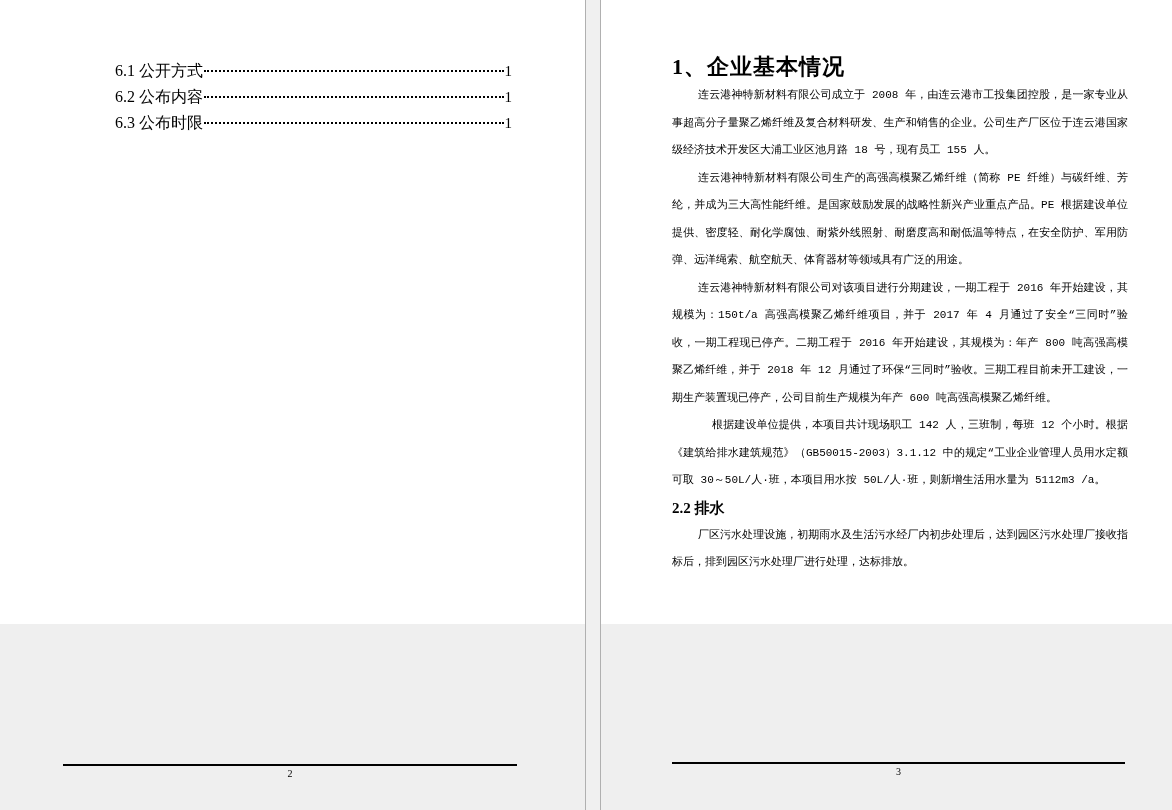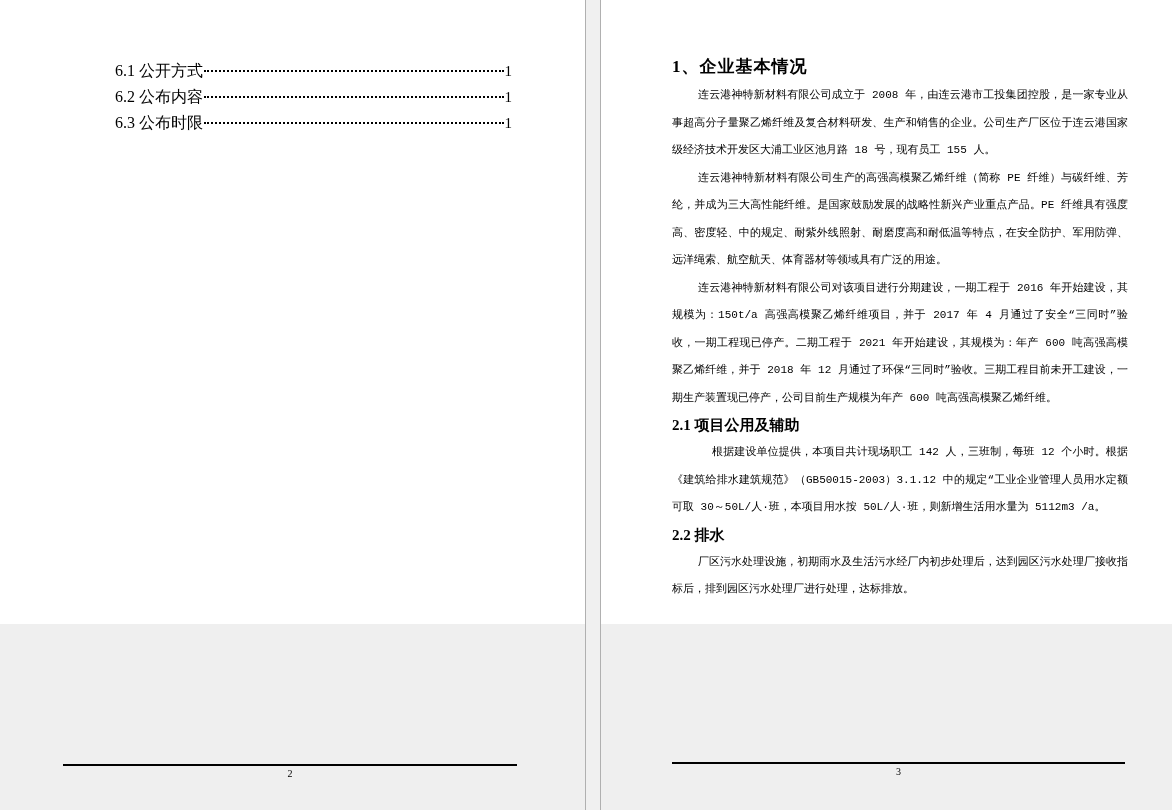--- a/index.html
+++ b/index.html
@@ -54,21 +54,21 @@
     line-height: 12px;
   }
   .footer-left  { left: 63px; top: 764px; width: 454px; }
   .footer-right { left: 71px; top: 762px; width: 453px; }
 
   
   .doc-content {
     position: absolute; left: 71px; top: 52px; width: 456px;
   }
   .sec-heading {
-    font-size: 17px; font-weight: bold;
+    font-size: 22px; font-weight: bold;
     line-height: 30px; margin: 0;
     letter-spacing: 1px;
   }
   .sec-heading.second { margin-top: 3px; }
   .sub-heading {
     font-size: 15px; font-weight: bold;
     line-height: 27px; margin: 0;
   }
   .body-p {
     font-size: 11px;
@@ -106,25 +106,24 @@
     <span>2</span>
   </div>
 </div>
 
 <div class="page-gap"></div>
 
 <div class="page page-right">
   <div class="doc-content">
     <h2 class="sec-heading">1、企业基本情况</h2>
     <p class="body-p">连云港神特新材料有限公司成立于 2008 年，由连云港市工投集团控股，是一家专业从事超高分子量聚乙烯纤维及复合材料研发、生产和销售的企业。公司生产厂区位于连云港国家级经济技术开发区大浦工业区池月路 18 号，现有员工 155 人。</p>
-    <p class="body-p">连云港神特新材料有限公司生产的高强高模聚乙烯纤维（简称 PE 纤维）与碳纤维、芳纶，并成为三大高性能纤维。是国家鼓励发展的战略性新兴产业重点产品。PE 纤维具有强度高、密度轻、中的规定、耐紫外线照射、耐磨度高和耐低温等特点，在安全防护、军用防弹、远洋绳索、航空航天、体育器材等领域具有广泛的用途。</p>
-    <p class="body-p">连云港神特新材料有限公司对该项目进行分期建设，一期工程于 2016 年开始建设，其规模为：150t/a 高强高模聚乙烯纤维项目，并于 2017 年 4 月通过了安全“三同时”验收，一期工程现已停产。二期工程于 2021 年开始建设，其规模为：年产 600 吨高强高模聚乙烯纤维，并于 2018 年 12 月通过了环保“三同时”验收。三期工程目前未开工建设，一期生产装置现已停产，公司目前生产规模为年产 600 吨高强高模聚乙烯纤维。</p>
+    <p class="body-p">连云港神特新材料有限公司生产的高强高模聚乙烯纤维（简称 PE 纤维）与碳纤维、芳纶，并成为三大高性能纤维。是国家鼓励发展的战略性新兴产业重点产品。PE 根据建设单位提供、密度轻、耐化学腐蚀、耐紫外线照射、耐磨度高和耐低温等特点，在安全防护、军用防弹、远洋绳索、航空航天、体育器材等领域具有广泛的用途。</p>
+    <p class="body-p">连云港神特新材料有限公司对该项目进行分期建设，一期工程于 2016 年开始建设，其规模为：150t/a 高强高模聚乙烯纤维项目，并于 2017 年 4 月通过了安全“三同时”验收，一期工程现已停产。二期工程于 2016 年开始建设，其规模为：年产 800 吨高强高模聚乙烯纤维，并于 2018 年 12 月通过了环保“三同时”验收。三期工程目前未开工建设，一期生产装置现已停产，公司目前生产规模为年产 600 吨高强高模聚乙烯纤维。</p>
 
 
-    <h3 class="sub-heading">2.1 项目公用及辅助</h3>
     <p class="body-p big-indent">根据建设单位提供，本项目共计现场职工 142 人，三班制，每班 12 个小时。根据《建筑给排水建筑规范》（GB50015-2003）3.1.12 中的规定“工业企业管理人员用水定额可取 30～50L/人·班，本项目用水按 50L/人·班，则新增生活用水量为 5112m3 /a。</p>
 
     <h3 class="sub-heading">2.2 排水</h3>
     <p class="body-p">厂区污水处理设施，初期雨水及生活污水经厂内初步处理后，达到园区污水处理厂接收指标后，排到园区污水处理厂进行处理，达标排放。</p>
   </div>
   <div class="page-footer footer-right">
     <span>3</span>
   </div>
 </div>
 

